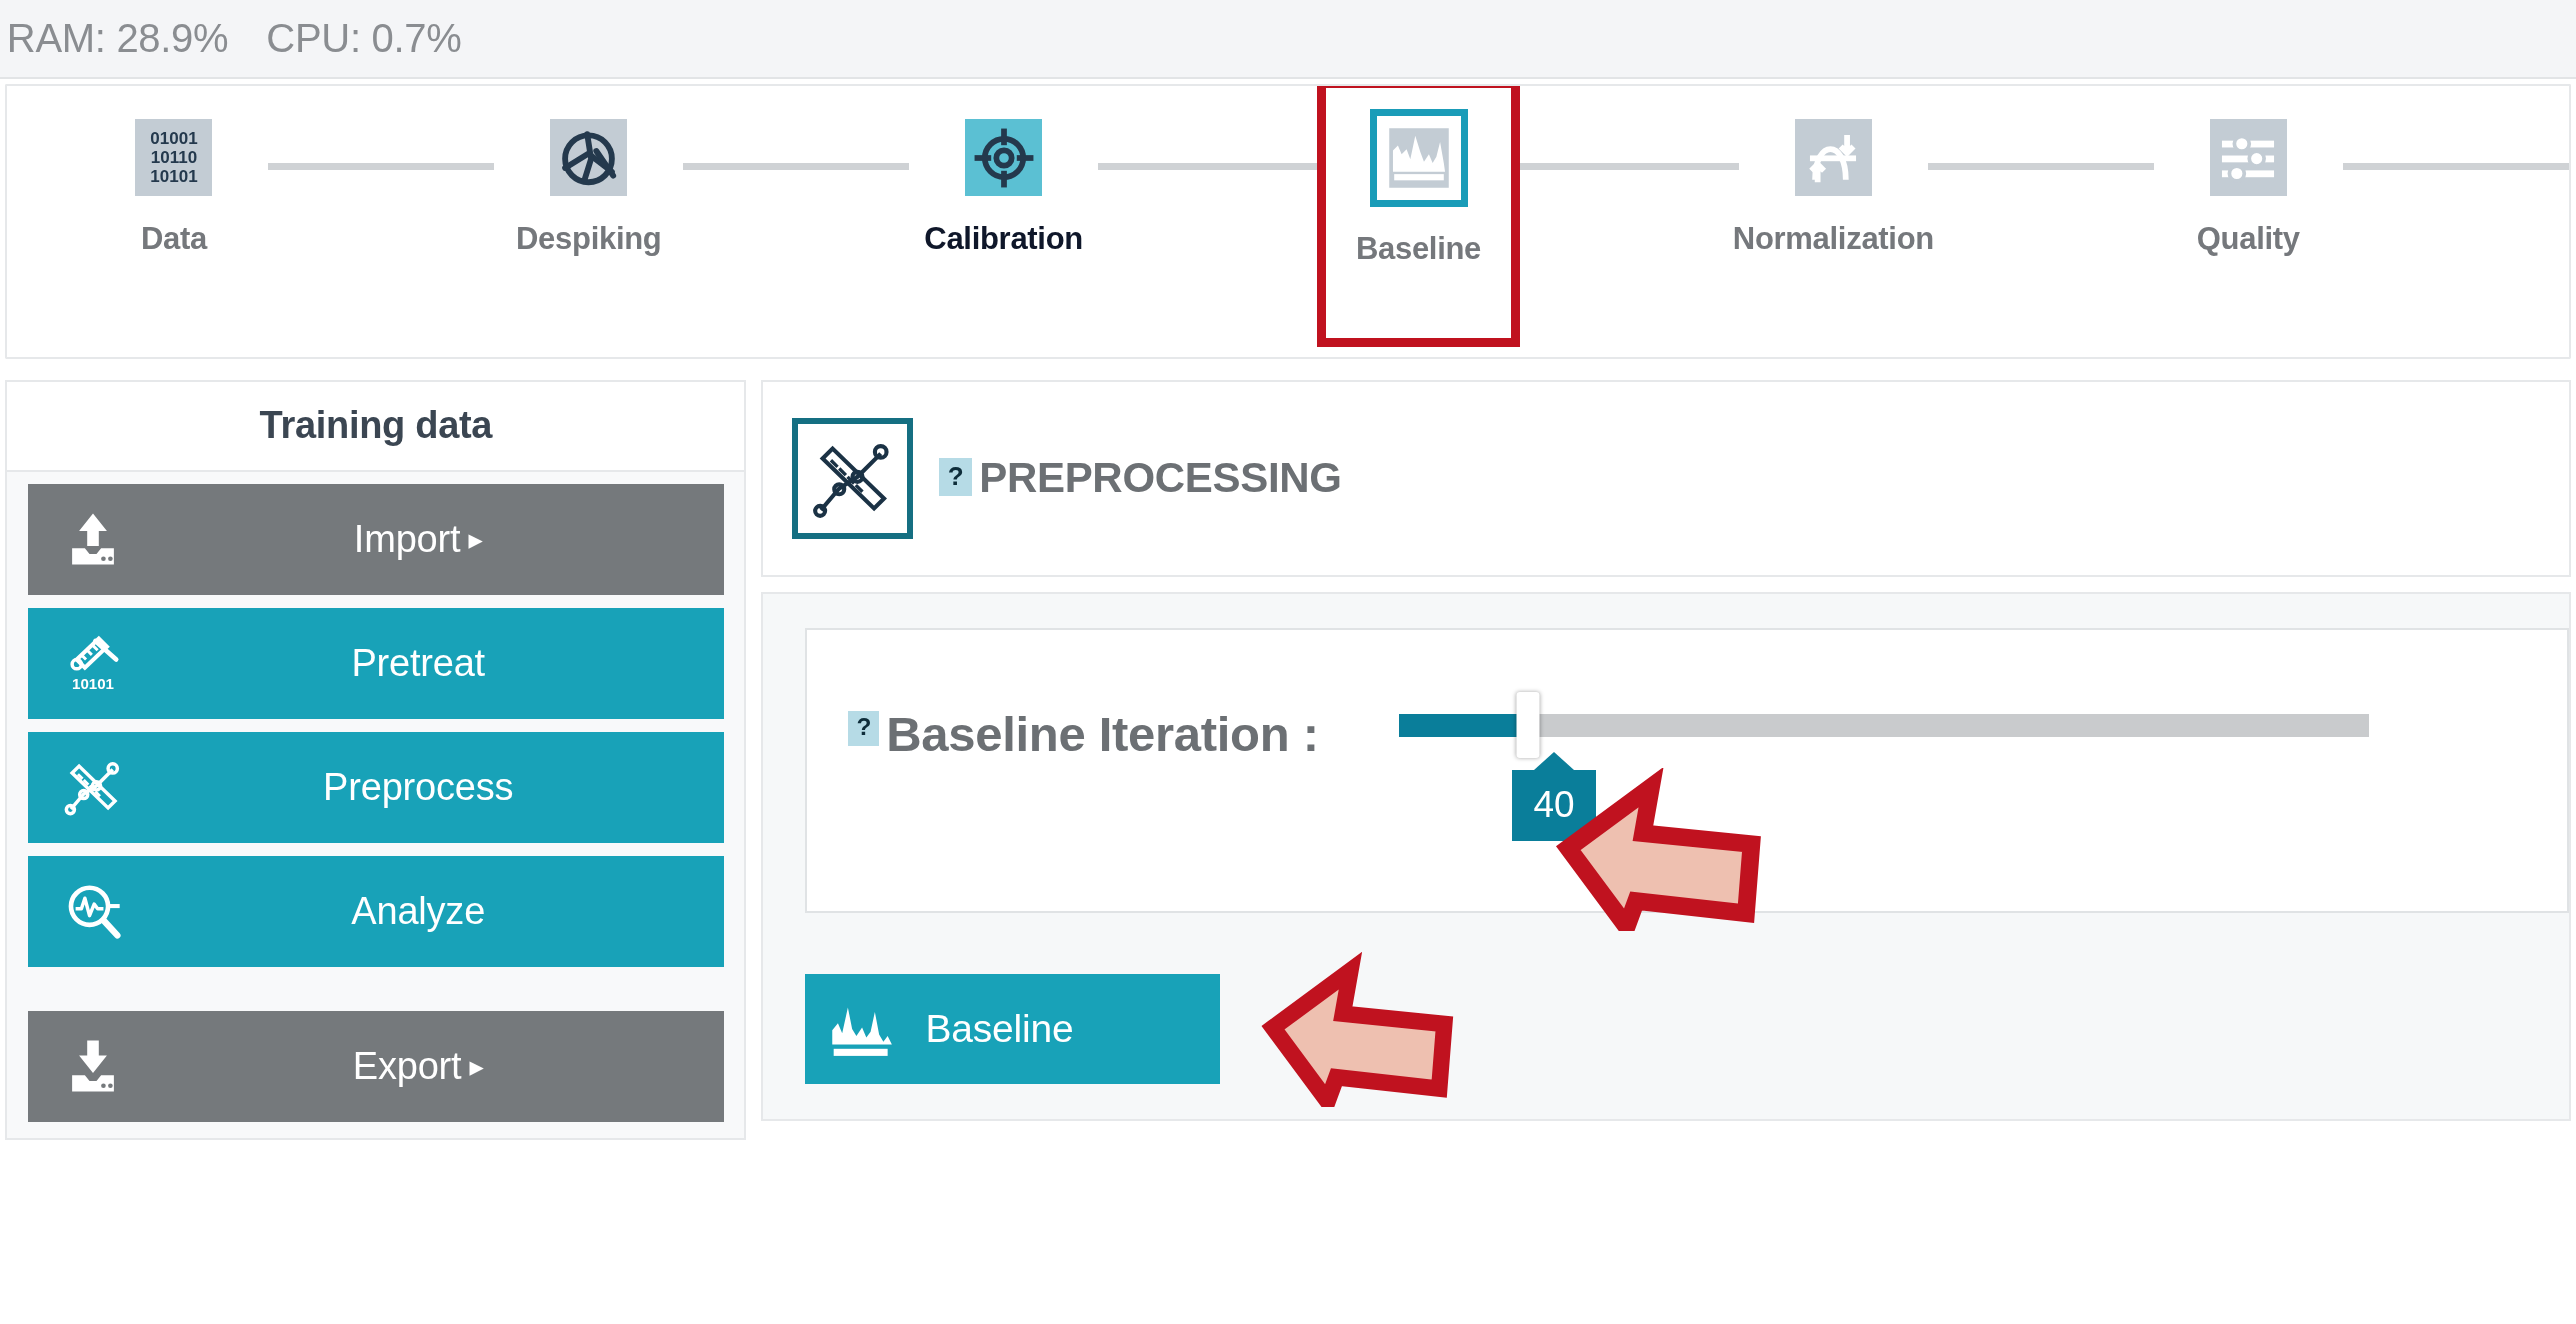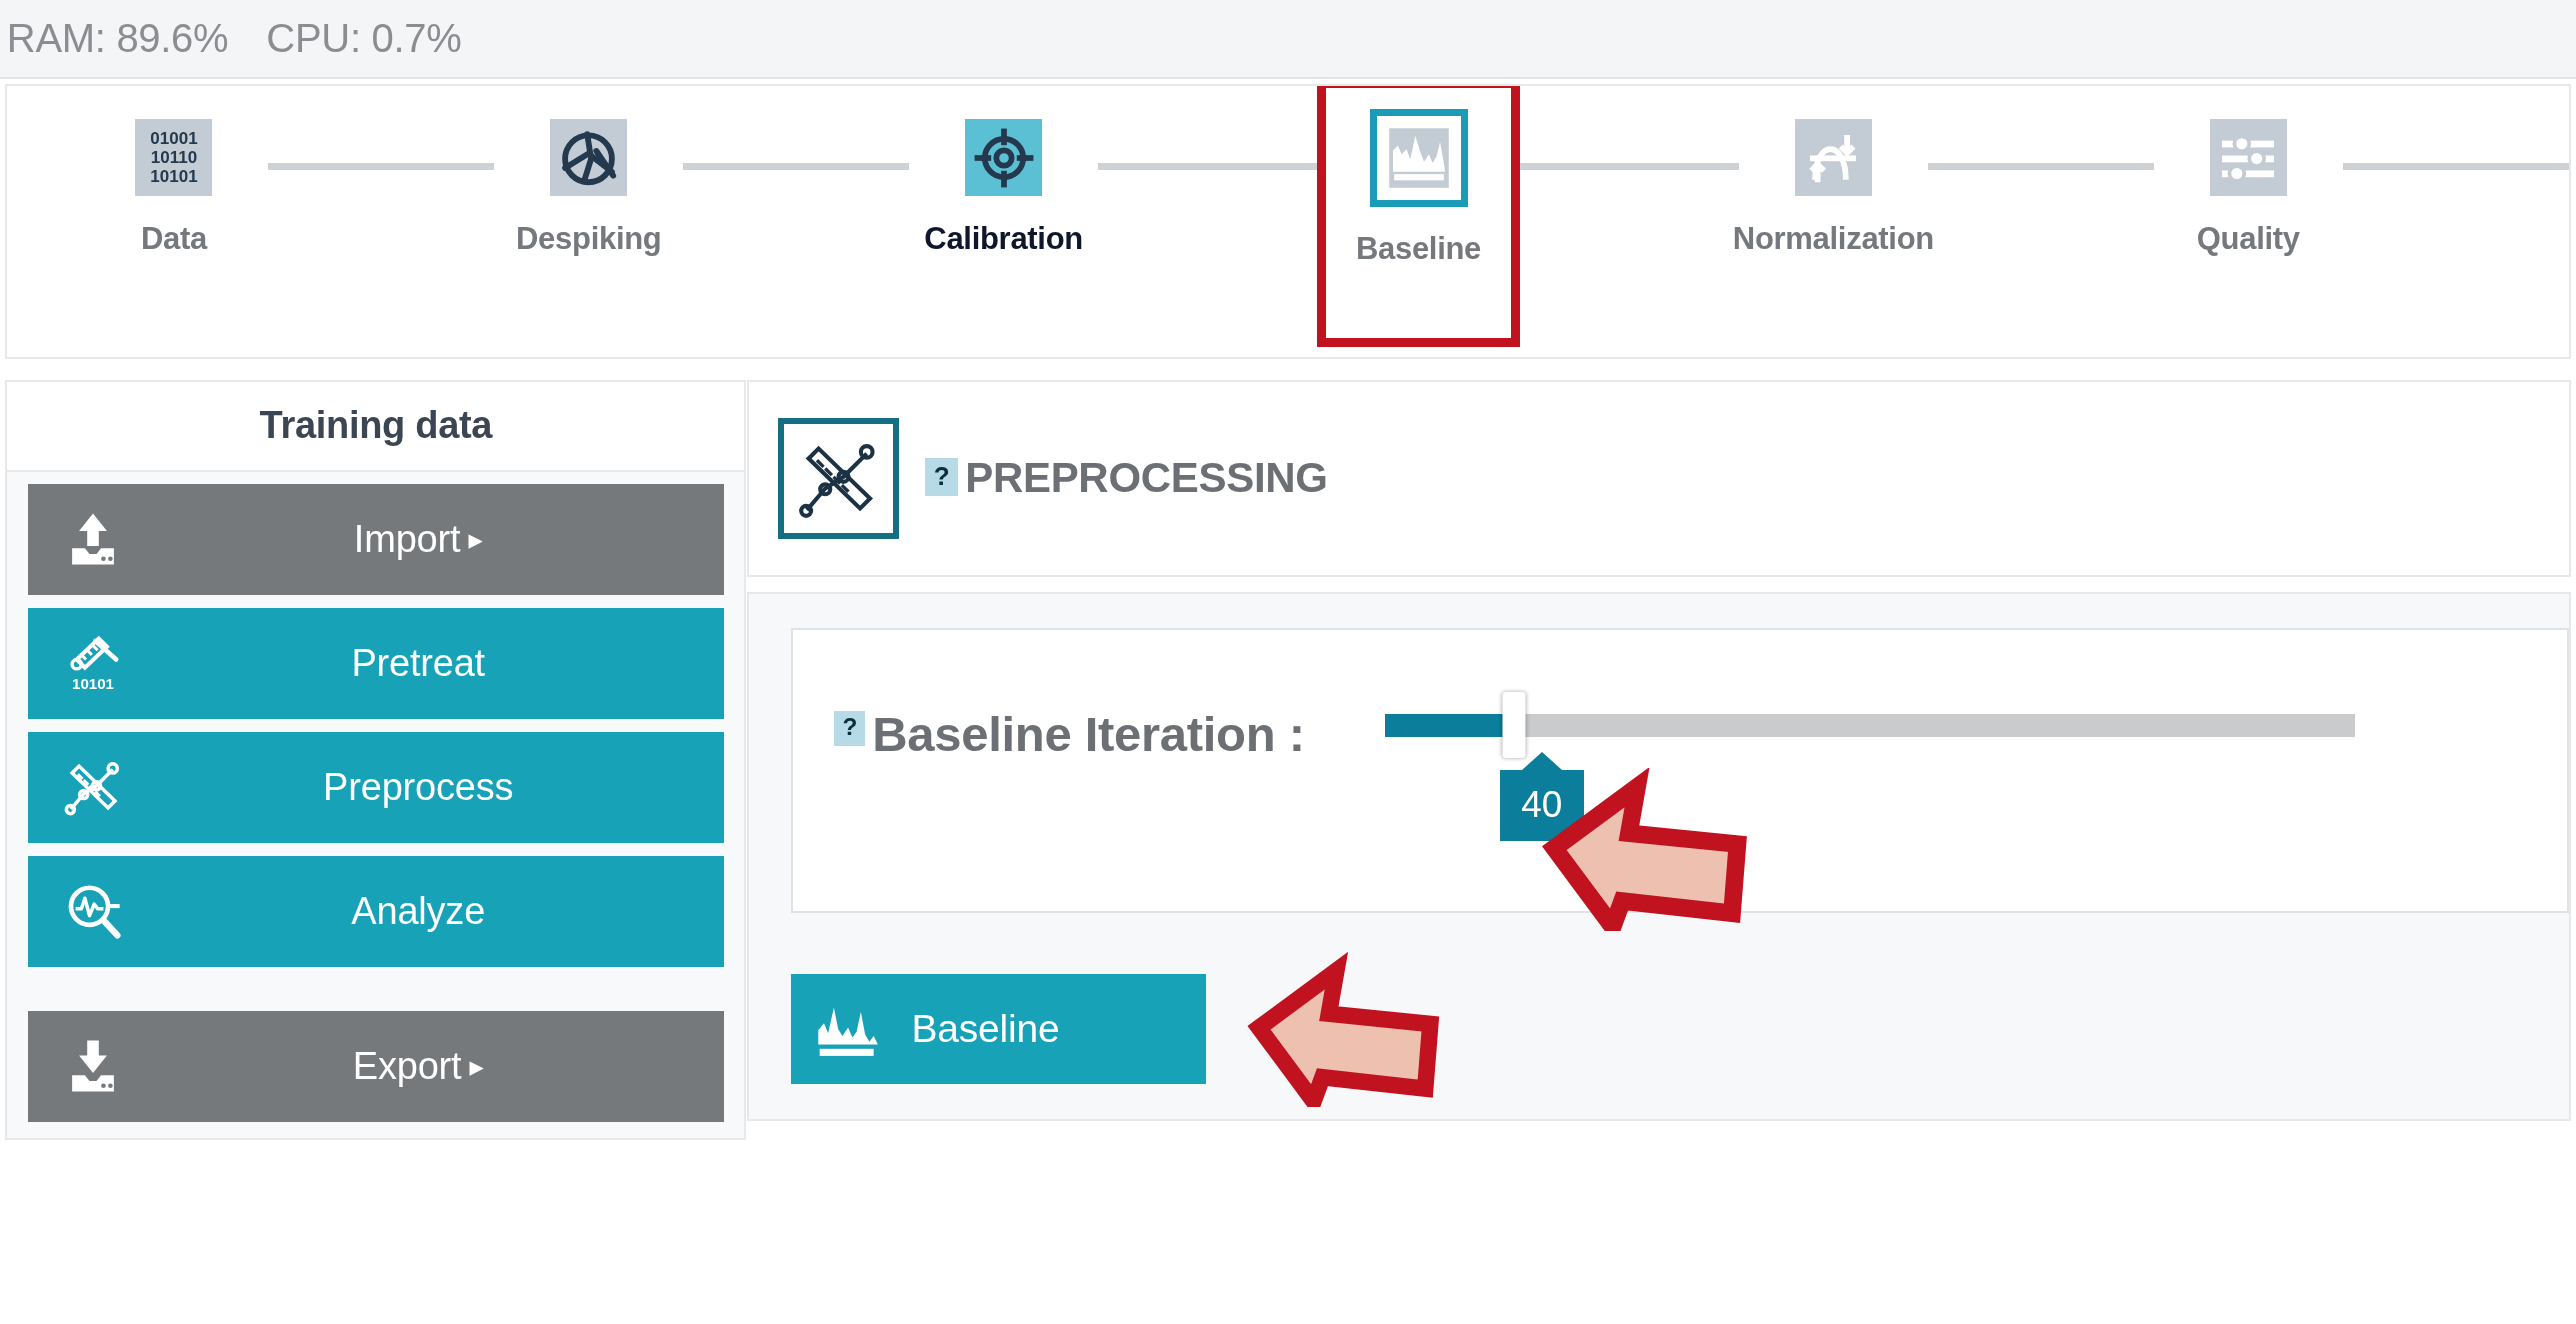--- a/index.html
+++ b/index.html
@@ -97,21 +97,21 @@
     background: #cfd2d5;
     margin-top: 51px;
     min-width: 27px;
   }
 
   
   .page {
     display: flex;
     align-items: flex-start;
     padding: 20.3px 5.4px 0 5.4px;
-    gap: 1px;
+    gap: 15px;
     height: calc(1325px - 79px - 280px - 20.3px);
   }
 
   
   .sidebar {
     width: 741px;
     flex: 0 0 741px;
   }
   .sidebar-head {
     height: 92px;
@@ -333,21 +333,21 @@
   .arrow-anno {
     position: absolute;
     pointer-events: none;
     z-index: 50;
   }
 </style>
 </head>
 <body>
 
 <div class="statusbar">
-  <span class="stat">RAM: 89.6%</span>
+  <span class="stat">RAM: 28.9%</span>
   <span class="stat">CPU: 0.7%</span>
 </div>
 
 <div class="stepper-card">
   <div class="stepper">
 
     <div class="step">
       <div class="step-iconbox bg-gray">
         <svg width="68" height="68" viewBox="0 0 100 100">
           <text x="50" y="30" font-family="Liberation Sans, sans-serif" font-size="25" font-weight="bold" fill="#24394d" text-anchor="middle">01001</text>

